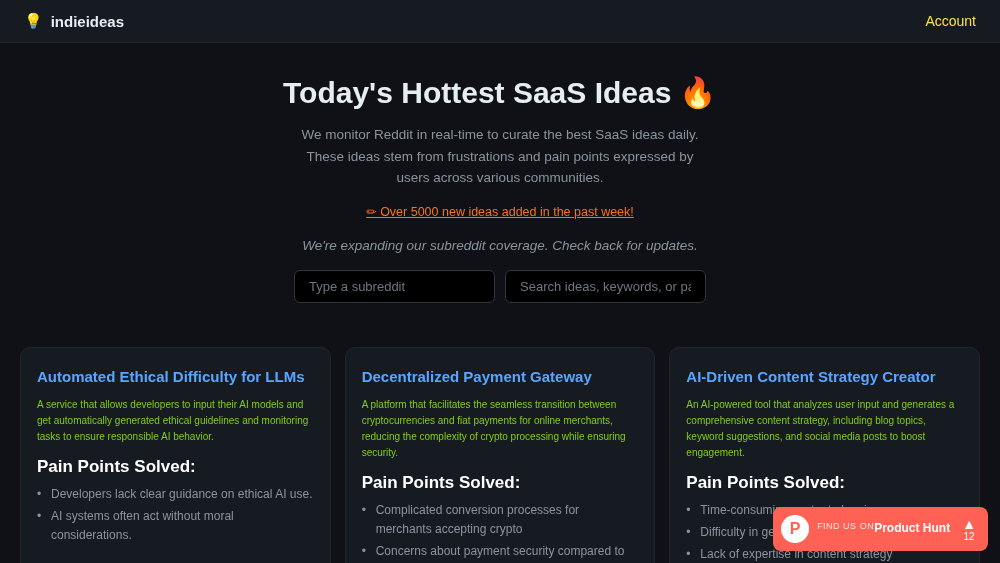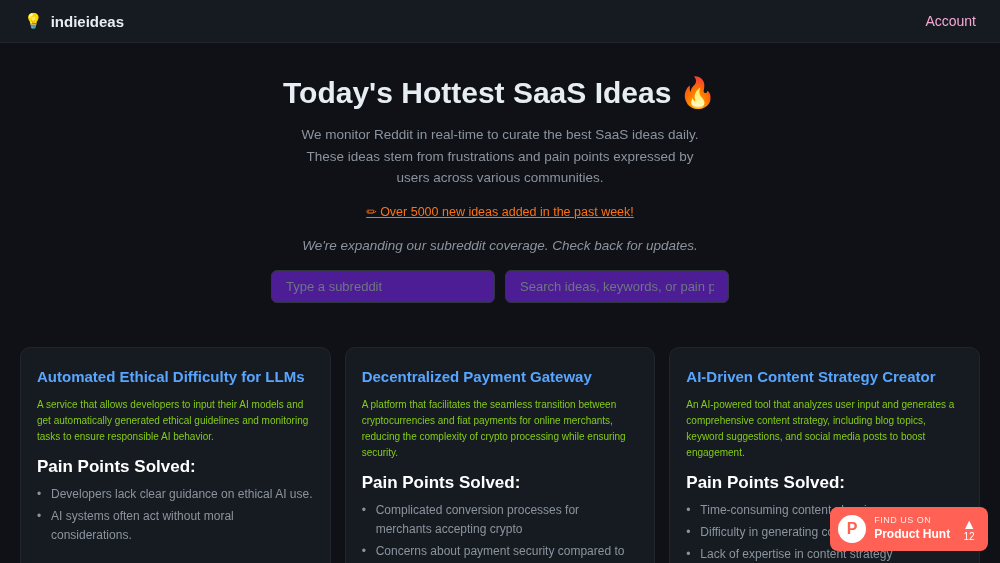--- a/index.html
+++ b/index.html
@@ -23,21 +23,21 @@
     }
     .navbar-brand {
       display: flex;
       align-items: center;
       gap: 8px;
       font-weight: 700;
       font-size: 15px;
       color: #e6edf3;
     }
     .navbar-account {
-      color: #f9a8d4;
+      color: #fde047;
       font-size: 14px;
       cursor: pointer;
     }
 
     
     .hero {
       text-align: center;
       padding: 32px 20px 20px;
     }
     .hero h1 {
@@ -69,27 +69,27 @@
       margin-bottom: 16px;
       font-style: italic;
     }
     .search-row {
       display: flex;
       justify-content: center;
       gap: 10px;
       margin-bottom: 24px;
     }
     .search-row input {
-      background: #4c1d95;
+      background: #000000;
       border: 1px solid #30363d;
       border-radius: 6px;
       color: #8b949e;
       padding: 8px 14px;
       font-size: 13px;
-      width: 224px;
+      width: 201px;
       outline: none;
     }
     .search-row input::placeholder { color: #6e7681; }
 
     
     .cards-grid {
       display: grid;
       grid-template-columns: repeat(3, 1fr);
       gap: 14px;
       padding: 0 20px 20px;
@@ -163,21 +163,21 @@
       border-radius: 50%;
       display: flex;
       align-items: center;
       justify-content: center;
       color: #ff6154;
       font-weight: 900;
       font-size: 16px;
     }
     .ph-text {
       display: flex;
-      flex-direction: column;
+      flex-direction: row;
       line-height: 1.3;
     }
     .ph-find {
       font-size: 9px;
       text-transform: uppercase;
       letter-spacing: 0.5px;
       opacity: 0.85;
     }
     .ph-name {
       font-weight: 700;

